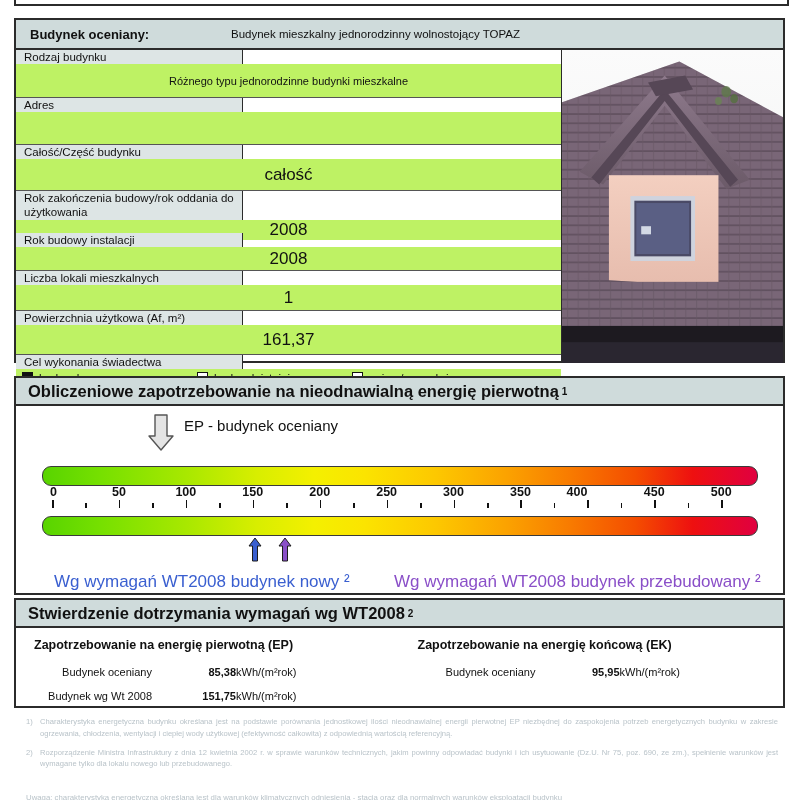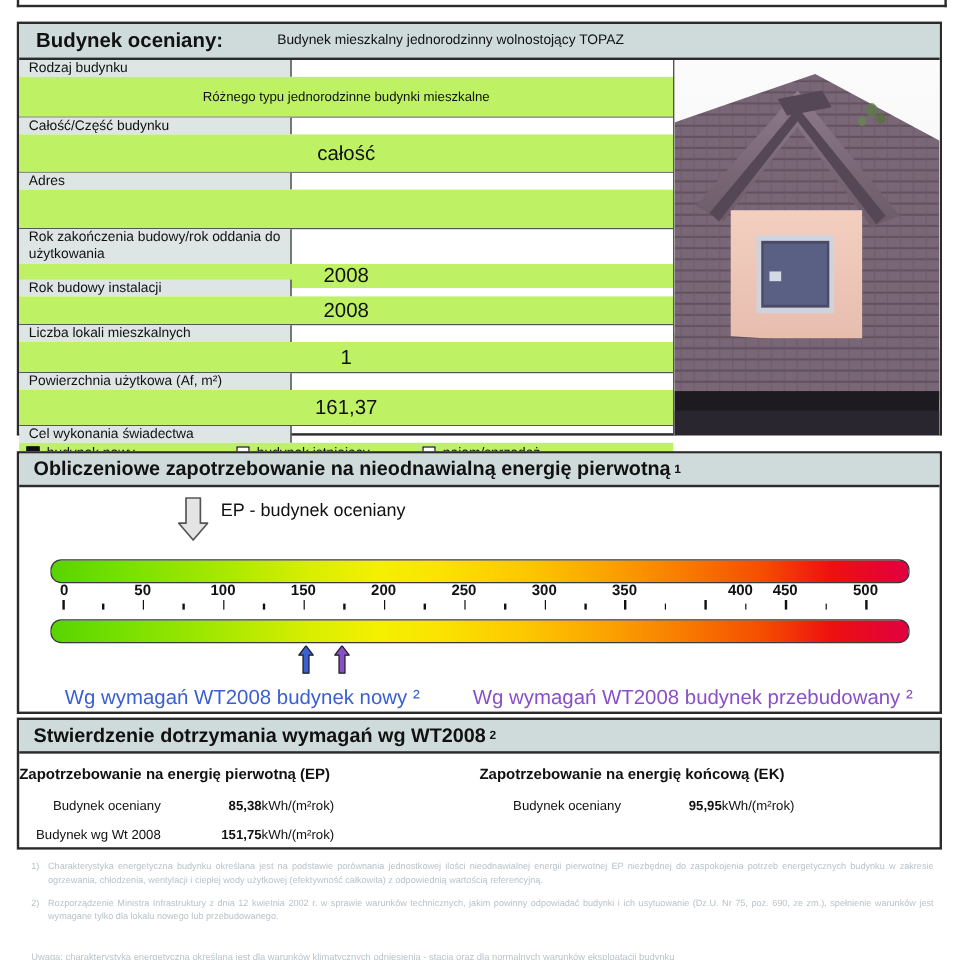--- a/index.html
+++ b/index.html
@@ -40,21 +40,21 @@
     display: flex;
     align-items: center;
     height: 30px;
     background: #cfdbdb;
     border-bottom: 2px solid #2b2b2b;
     box-sizing: border-box;
   }
   .bld-header .h-title {
     width: 213px;
     padding-left: 14px;
-    font-size: 17px;
+    font-size: 13px;
     font-weight: bold;
     color: #111;
     box-sizing: border-box;
   }
   .bld-header .h-value {
     flex: 1;
     font-size: 11.5px;
     color: #111;
     padding-left: 2px;
   }
@@ -187,21 +187,21 @@
   .up-arrow { position: absolute; top: 2px; width: 14px; height: 24px; transform: translateX(-50%); }
 
   .legend-row { position: relative; height: 18px; margin-top: 2px; }
   .legend-item { position: absolute; font-size: 17px; white-space: nowrap; }
   .legend-blue { color: #3a5fd0; }
   .legend-purple { color: #8a4fc8; }
 
   
   #wt-block { left: 14px; top: 598px; width: 771px; height: 110px; }
   .wt-cols { display: flex; padding: 10px 0 0 0; }
-  .wt-col { flex: 1; padding-left: 0; box-sizing: border-box; }
+  .wt-col { flex: 1; padding-left: 18px; box-sizing: border-box; }
   .wt-col.right { border-left: none; }
   .wt-subtitle { font-size: 12.5px; font-weight: bold; color: #111; margin-bottom: 14px; }
   .wt-line { display: flex; align-items: baseline; font-size: 11px; color: #111; margin-bottom: 12px; text-align: right; }
   .wt-line .nm { width: 118px; }
   .wt-line .num { width: 84px; font-weight: bold; }
   .wt-line .unit { }
 
   
   #footnotes {
     position: absolute;
@@ -233,31 +233,31 @@
 
       <div class="bld-rows">
 
         <div class="row r-type">
           <div class="lbl">Rodzaj budynku</div>
           <div class="val">
             <span class="small">Różnego typu jednorodzinne budynki mieszkalne</span>
           </div>
         </div>
 
+        <div class="row r-addr">
+          <div class="lbl">Adres</div>
+          <div class="val">
+            <span class="big"></span>
+          </div>
+        </div>
+
         <div class="row r-whole">
           <div class="lbl">Całość/Część budynku</div>
           <div class="val">
             <span class="big">całość</span>
-          </div>
-        </div>
-
-        <div class="row r-addr">
-          <div class="lbl">Adres</div>
-          <div class="val">
-            <span class="big"></span>
           </div>
         </div>
 
         <div class="row r-year">
           <div class="lbl">Rok zakończenia budowy/rok oddania do użytkowania</div>
           <div class="val">
             <span class="big">2008</span>
           </div>
         </div>
 
@@ -399,21 +399,21 @@
           <div class="tlabel" style="left: 210.769px;">150</div>
           <div class="tick" style="left: 277.692px;"></div>
           <div class="tlabel" style="left: 277.692px;">200</div>
           <div class="tick" style="left: 344.615px;"></div>
           <div class="tlabel" style="left: 344.615px;">250</div>
           <div class="tick" style="left: 411.538px;"></div>
           <div class="tlabel" style="left: 411.538px;">300</div>
           <div class="tick" style="left: 478.462px;"></div>
           <div class="tlabel" style="left: 478.462px;">350</div>
           <div class="tick" style="left: 545.385px;"></div>
-          <div class="tlabel" style="left: 575px;">400</div>
+          <div class="tlabel" style="left: 535px;">400</div>
           <div class="tick" style="left: 612.308px;"></div>
           <div class="tlabel" style="left: 612.308px;">450</div>
           <div class="tick" style="left: 679.231px;"></div>
           <div class="tlabel" style="left: 679.231px;">500</div>
           <div class="tick minor" style="left: 43.4615px;"></div>
           <div class="tick minor" style="left: 110.385px;"></div>
           <div class="tick minor" style="left: 177.308px;"></div>
           <div class="tick minor" style="left: 244.231px;"></div>
           <div class="tick minor" style="left: 311.154px;"></div>
           <div class="tick minor" style="left: 378.077px;"></div>

